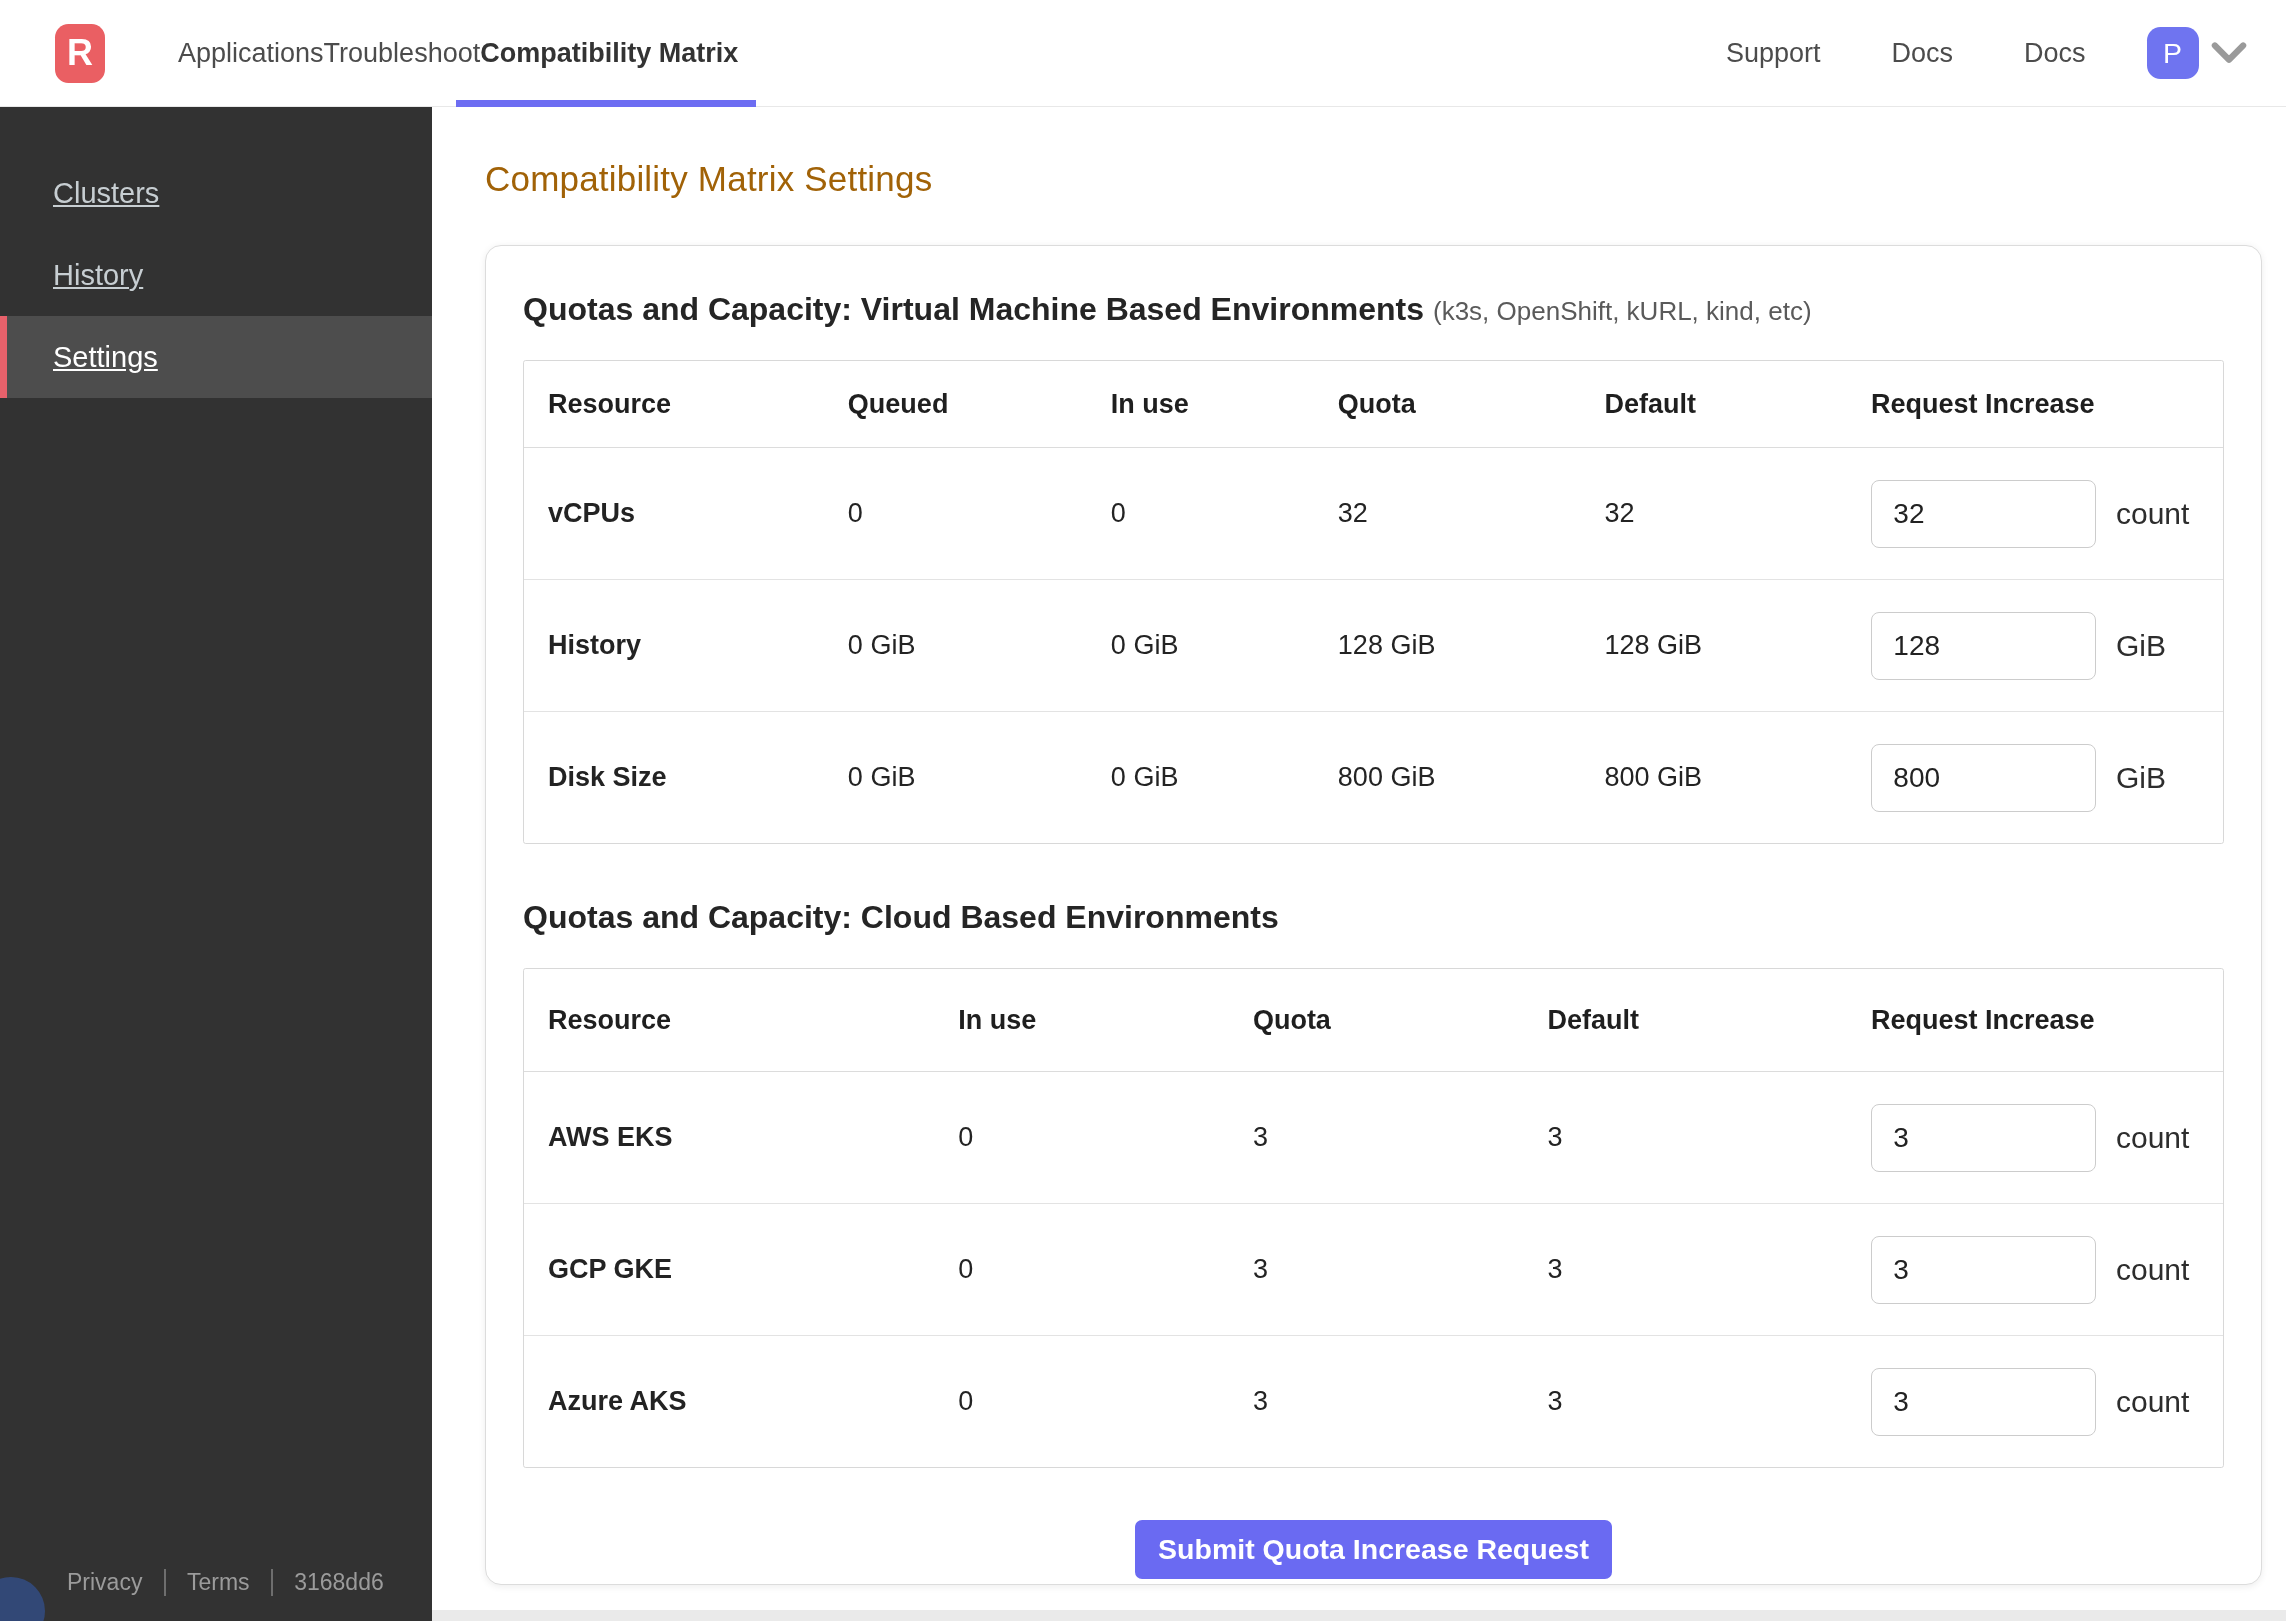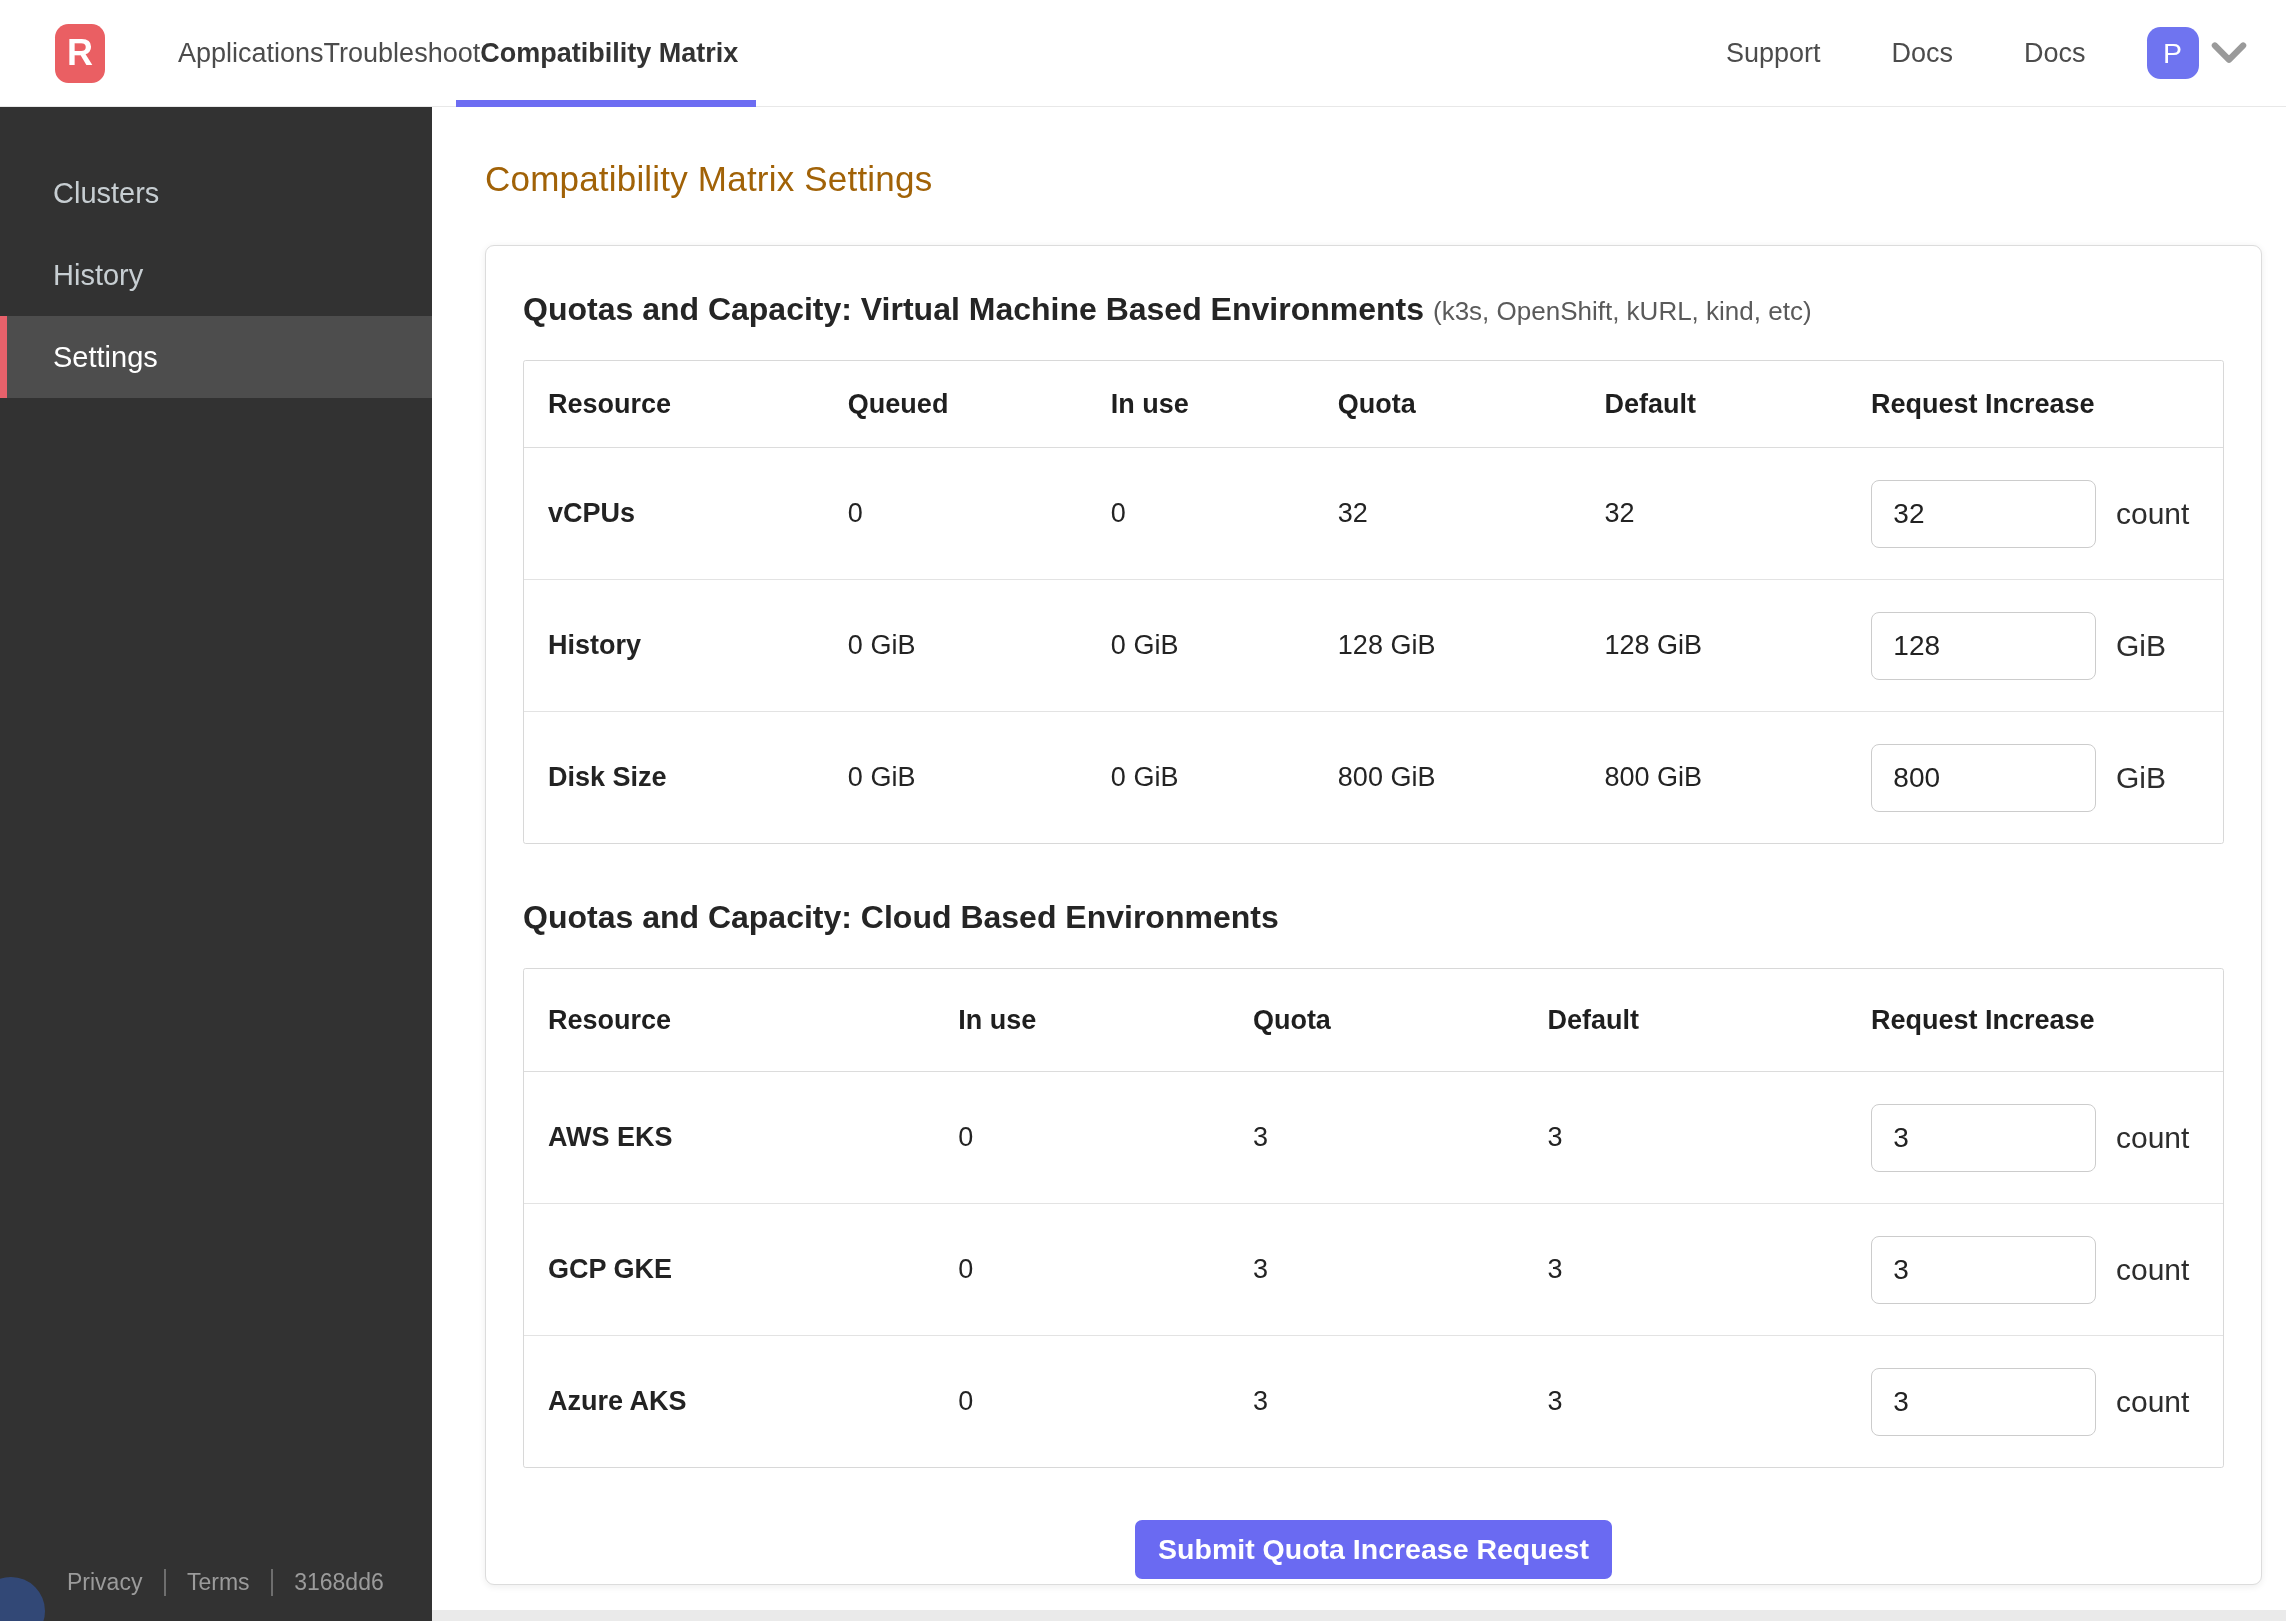--- a/index.html
+++ b/index.html
@@ -56,20 +56,21 @@
     position: absolute; top: 107px; left: 0; bottom: 0; width: 432px;
     background: #323232;
     z-index: 20;
   }
   .sidebar-nav { padding-top: 45px; }
   .sidebar-item {
     height: 82px; display: flex; align-items: center;
     padding-left: 53px;
     font-size: 29px; color: #c7ced2;
     cursor: pointer;
+    text-decoration: underline;
   }
   .sidebar-item.active {
     background: #4d4d4d; color: #ffffff;
     border-left: 7.1px solid #e8616b;
     padding-left: 46px;
   }
   .sidebar-footer {
     position: absolute; bottom: 26px; left: 0; width: 100%;
     display: flex; align-items: center; justify-content: flex-start;
     padding-left: 67px;
@@ -97,21 +98,21 @@
   }
   .page-title {
     font-size: 35px; font-weight: normal; color: #a16207;
     letter-spacing: 0.2px;
   }
   .card {
     margin-top: 46px;
     height: 1340px;
     background: #ffffff;
     border: 0.9px solid #dcdcdc;
-    border-radius: 9px;
+    border-radius: 16px;
     box-shadow: 0 1.8px 7.1px rgba(0,0,0,0.07);
     padding: 45px 37px 0 37px;
   }
   .section-title {
     font-size: 32px; font-weight: bold; color: #252525;
   }
   .section-subtitle {
     font-size: 26px; font-weight: normal; color: #5a5a5a; margin-left: 9px;
   }
   .section-title-row2 { margin-top: 55px; }

